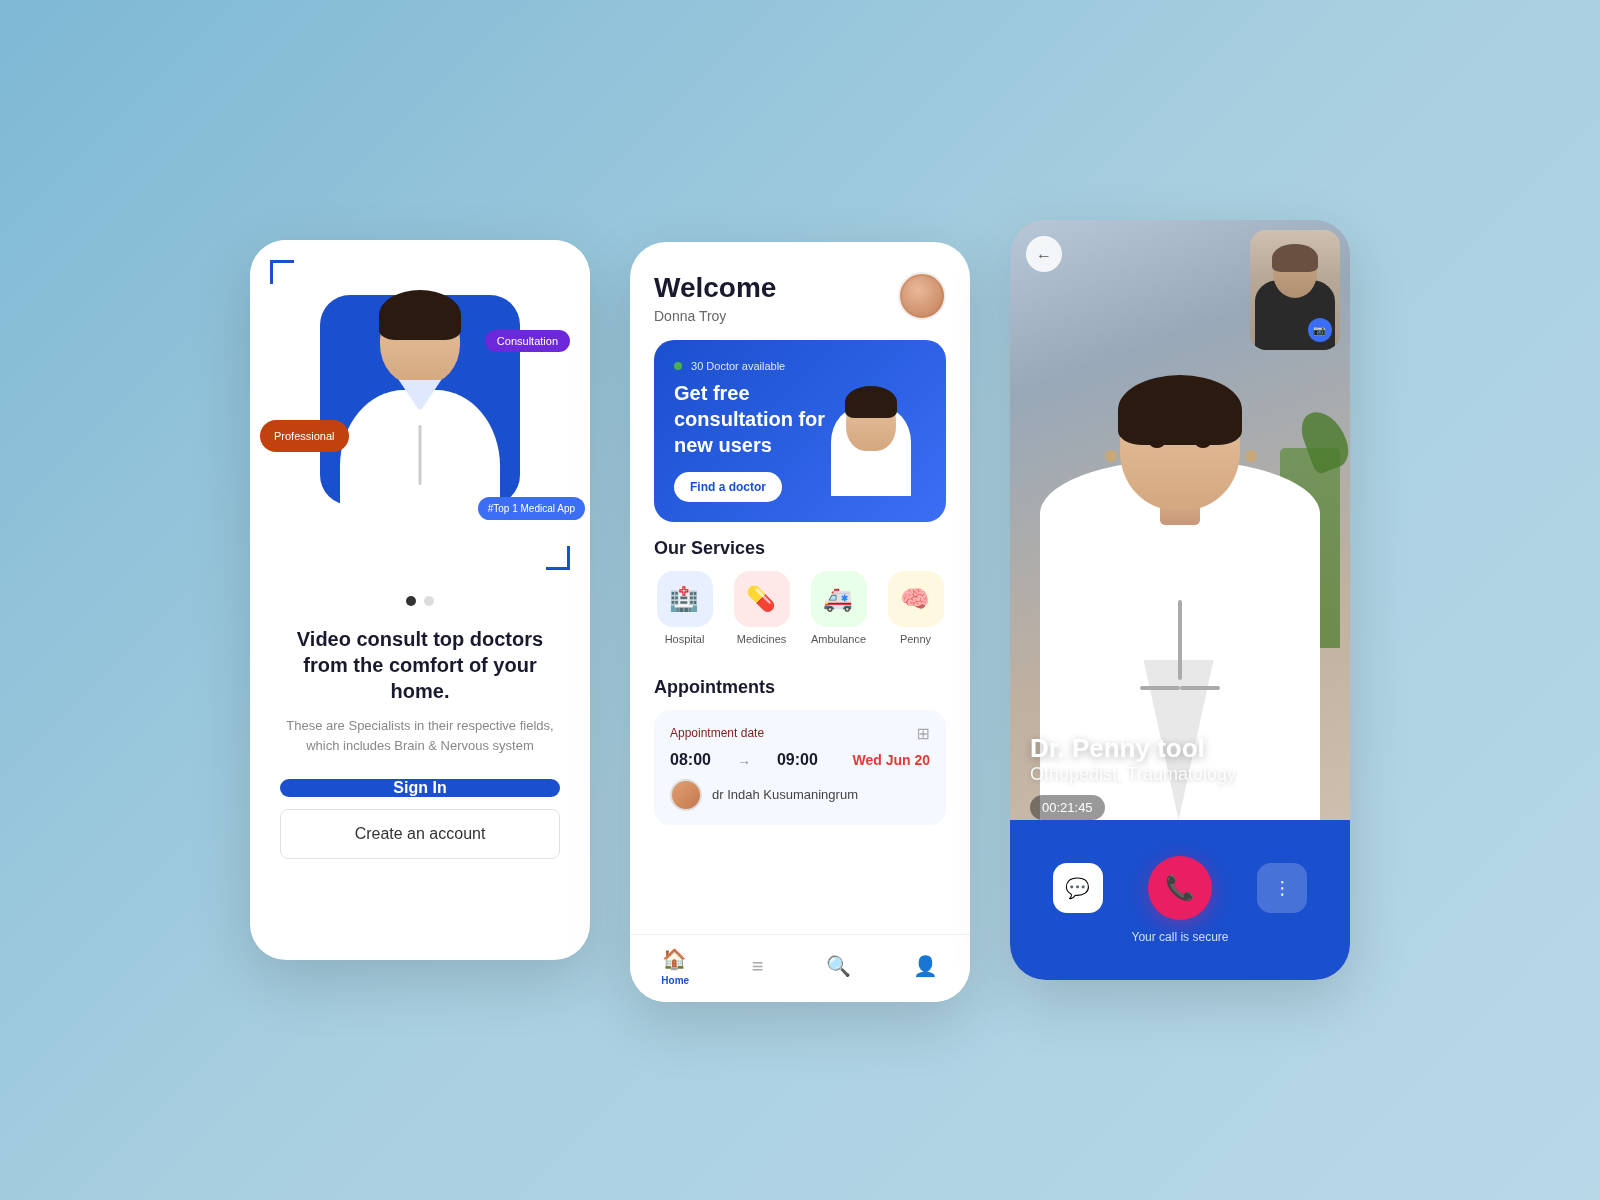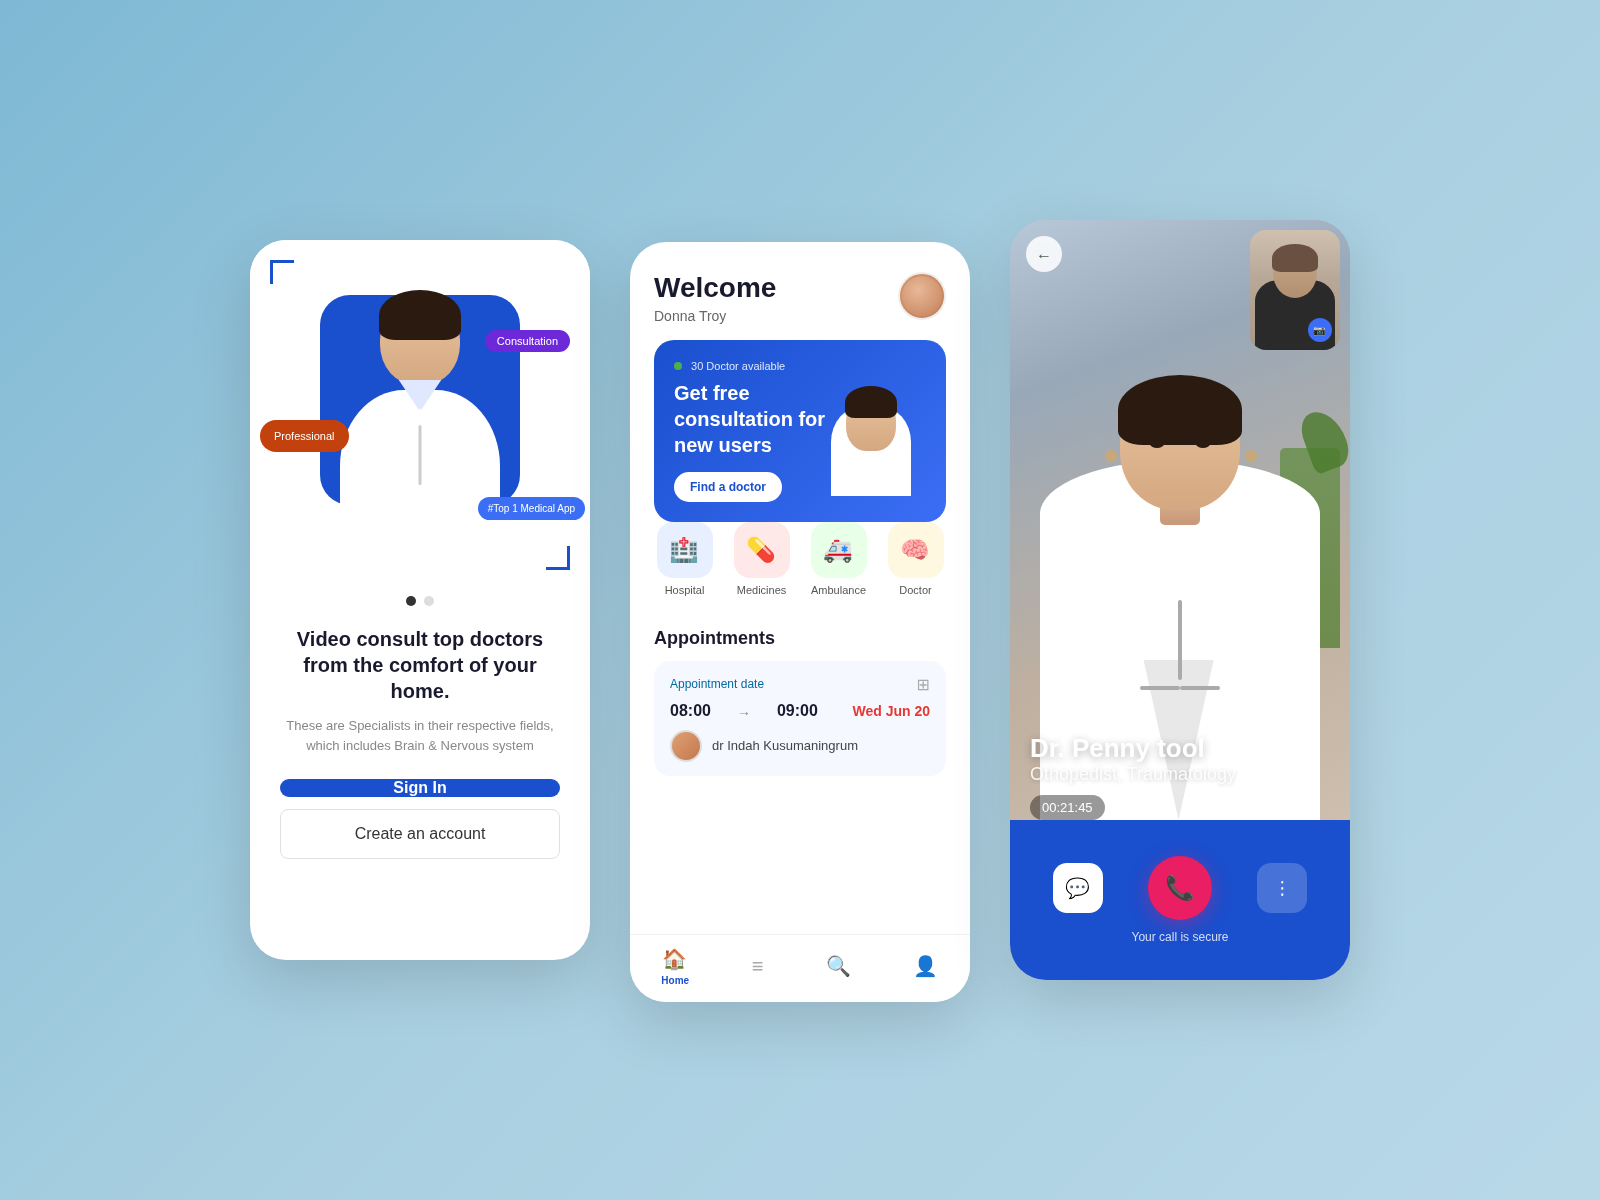--- a/index.html
+++ b/index.html
@@ -290,21 +290,21 @@
       padding: 14px 16px;
     }
     .appt-header {
       display: flex;
       justify-content: space-between;
       align-items: center;
       margin-bottom: 8px;
     }
     .appt-date-label {
       font-size: 12px;
-      color: #0369a1;
+      color: #7f1d1d;
     }
     .appt-grid-icon {
       color: #aaa;
       font-size: 16px;
     }
     .appt-time-row {
       display: flex;
       align-items: center;
       gap: 26px;
       margin-bottom: 10px;
@@ -620,36 +620,37 @@
       <div class="p2-banner-doctor">
 
         <div style="width:90px;height:130px;position:relative;overflow:hidden;">
           <div style="position:absolute;bottom:0;left:50%;transform:translateX(-50%);width:80px;height:90px;background:white;border-radius:40% 40% 0 0;"></div>
           <div style="position:absolute;top:25px;left:50%;transform:translateX(-50%);width:50px;height:60px;background:linear-gradient(180deg,#e8c4a0,#d4a880);border-radius:50% 50% 40% 40%;"></div>
           <div style="position:absolute;top:20px;left:50%;transform:translateX(-50%);width:52px;height:32px;background:#2a1a10;border-radius:50% 50% 20% 20%;"></div>
         </div>
       </div>
     </div>
 
+    <div class="p2-section-title">Our Services</div>
     <div class="p2-services">
       <div class="service-item">
         <div class="service-icon service-hospital">🏥</div>
         <div class="service-label">Hospital</div>
       </div>
       <div class="service-item">
         <div class="service-icon service-medicines">💊</div>
         <div class="service-label">Medicines</div>
       </div>
       <div class="service-item">
         <div class="service-icon service-ambulance">🚑</div>
         <div class="service-label">Ambulance</div>
       </div>
       <div class="service-item">
         <div class="service-icon service-health">🧠</div>
-        <div class="service-label">Doctor</div>
+        <div class="service-label">Penny</div>
       </div>
     </div>
 
     <div class="p2-section-title">Appointments</div>
     <div class="p2-appointments">
       <div class="appt-card">
         <div class="appt-header">
           <div class="appt-date-label">Appointment date</div>
           <div class="appt-grid-icon">⊞</div>
         </div>

